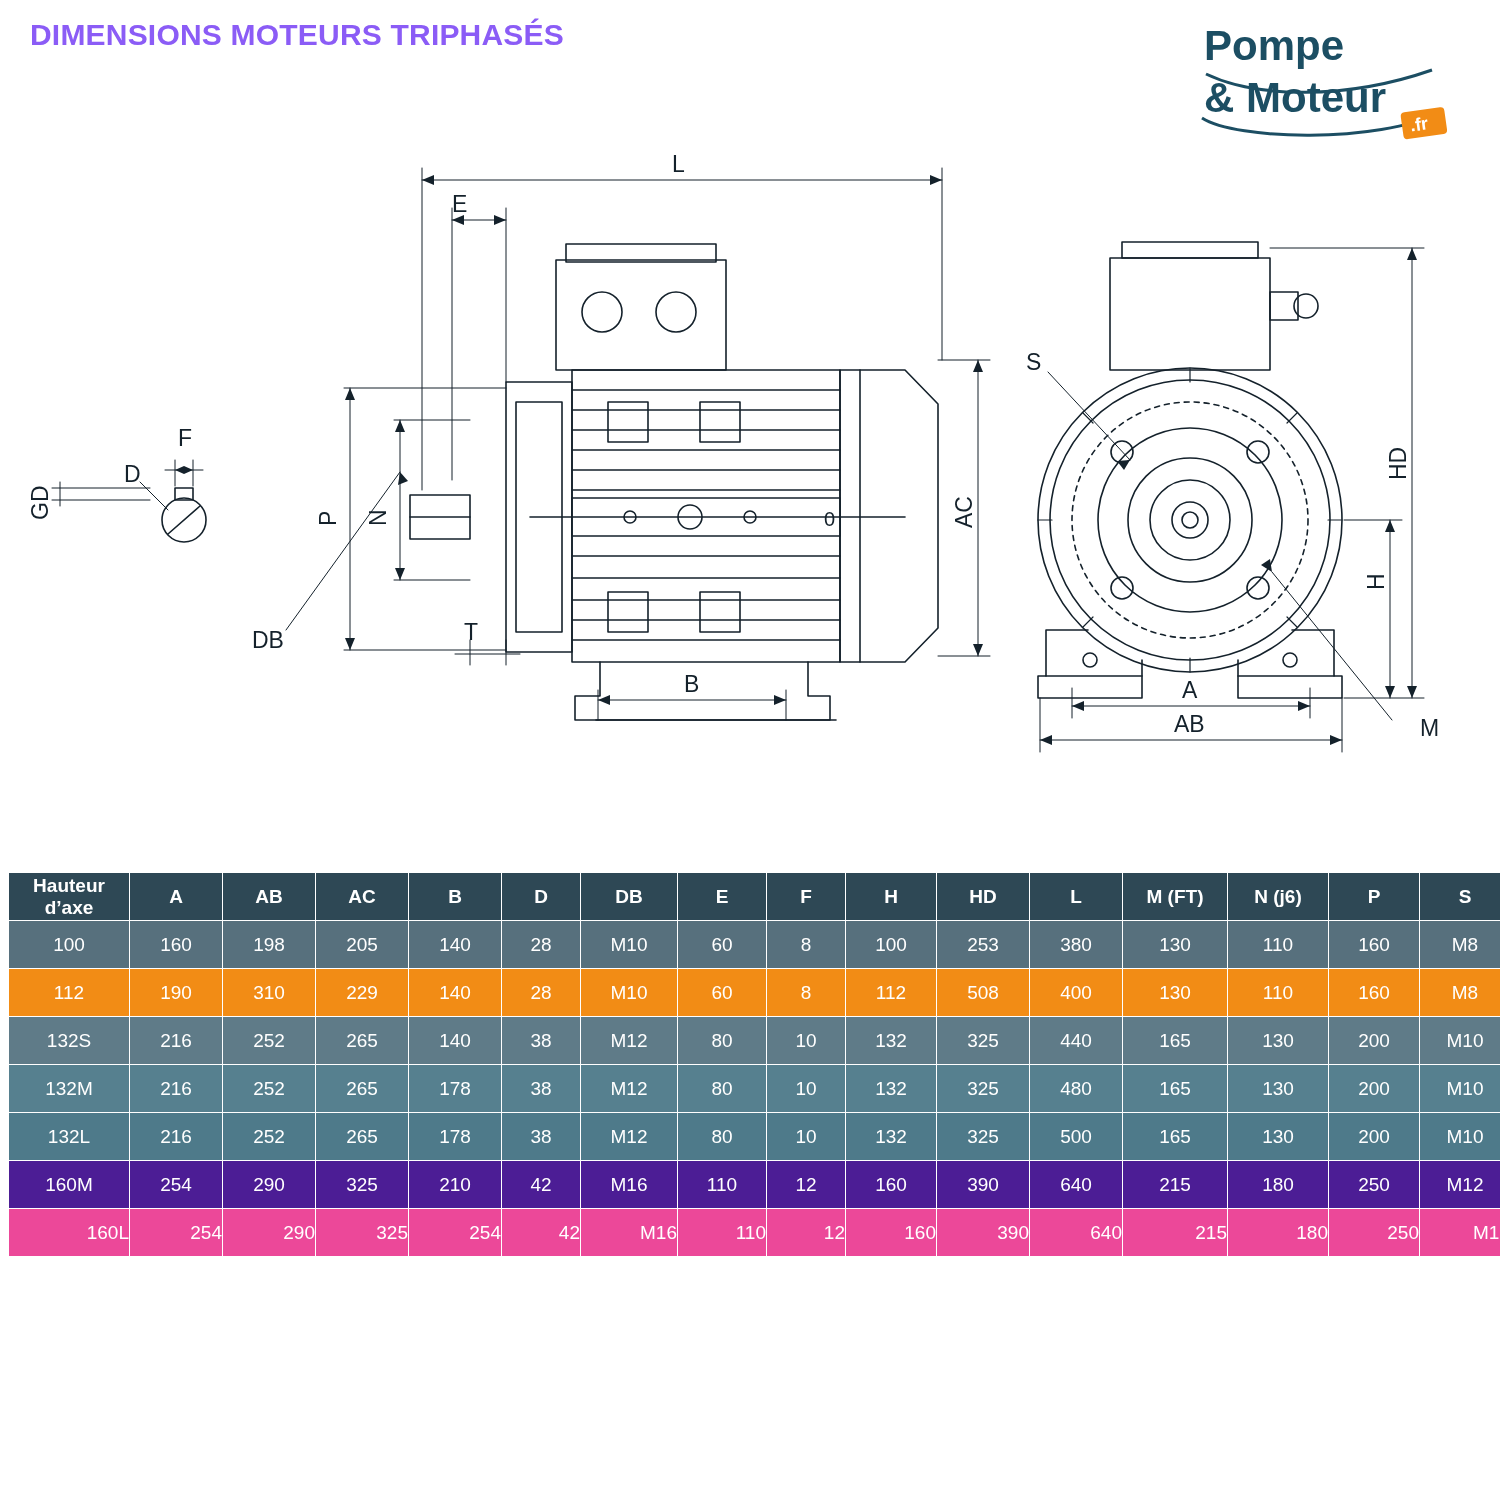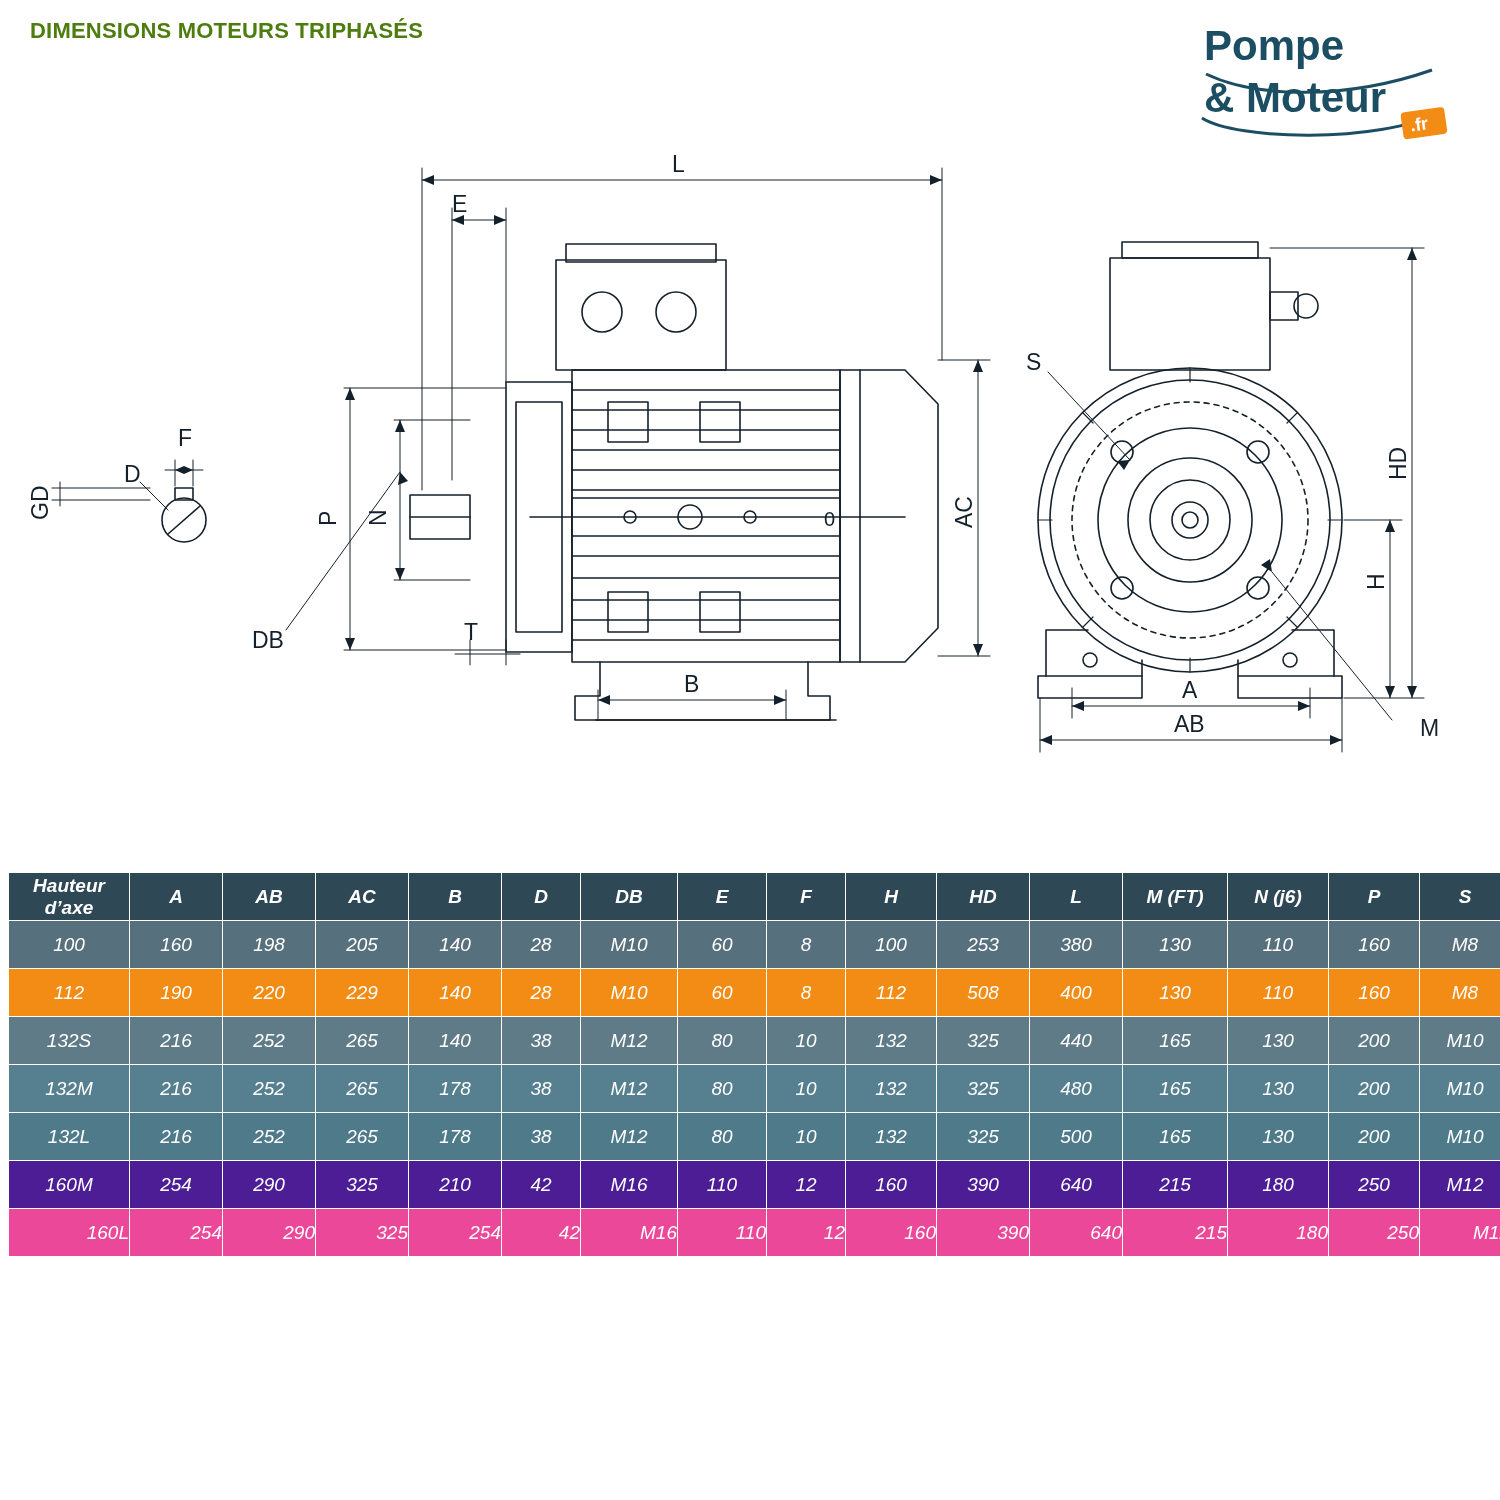--- a/index.html
+++ b/index.html
@@ -6,27 +6,27 @@
   body{
     width:1500px;height:1500px;
     background:#ffffff;
     font-family:"Liberation Sans", sans-serif;
     color:#1b2a33;
     position:relative;
     overflow:hidden;
   }
   
   .header{position:absolute;left:30px;top:18px;}
-  .title{font-size:22px;font-weight:bold;letter-spacing:.2px;color:#4d7c0f;margin:0;}
+  .title{font-size:30px;font-weight:bold;letter-spacing:.2px;color:#8b5cf6;margin:0;}
   .subtitle{font-size:21px;font-weight:normal;color:#14212b;margin:4px 0 0 4px;}
   .logo{position:absolute;right:34px;top:14px;width:270px;height:135px;text-decoration:underline;}
   
   .drawing{position:absolute;left:0;top:120px;width:1500px;height:720px;}
   
-  .table-wrap{position:absolute;left:8px;top:872px;width:1484px;font-style:italic;}
+  .table-wrap{position:absolute;left:8px;top:872px;width:1484px;}
   table{border-collapse:collapse;width:1484px;table-layout:fixed;}
   th,td{
     border:1px solid #ffffff;
     text-align:center;
     font-size:19px;
     color:#ffffff;
     height:47px;
     padding:0;
   }
   thead th{background:#2e4855;font-weight:bold;font-size:19px;line-height:1.15;}
@@ -327,21 +327,21 @@
           <td>253</td>
           <td>380</td>
           <td>130</td>
           <td>110</td>
           <td>160</td>
           <td>M8</td>
         </tr>
         <tr class="r-orange">
           <td>112</td>
           <td>190</td>
-          <td>220</td>
+          <td>310</td>
           <td>229</td>
           <td>140</td>
           <td>28</td>
           <td>M10</td>
           <td>60</td>
           <td>8</td>
           <td>112</td>
           <td>508</td>
           <td>400</td>
           <td>130</td>

